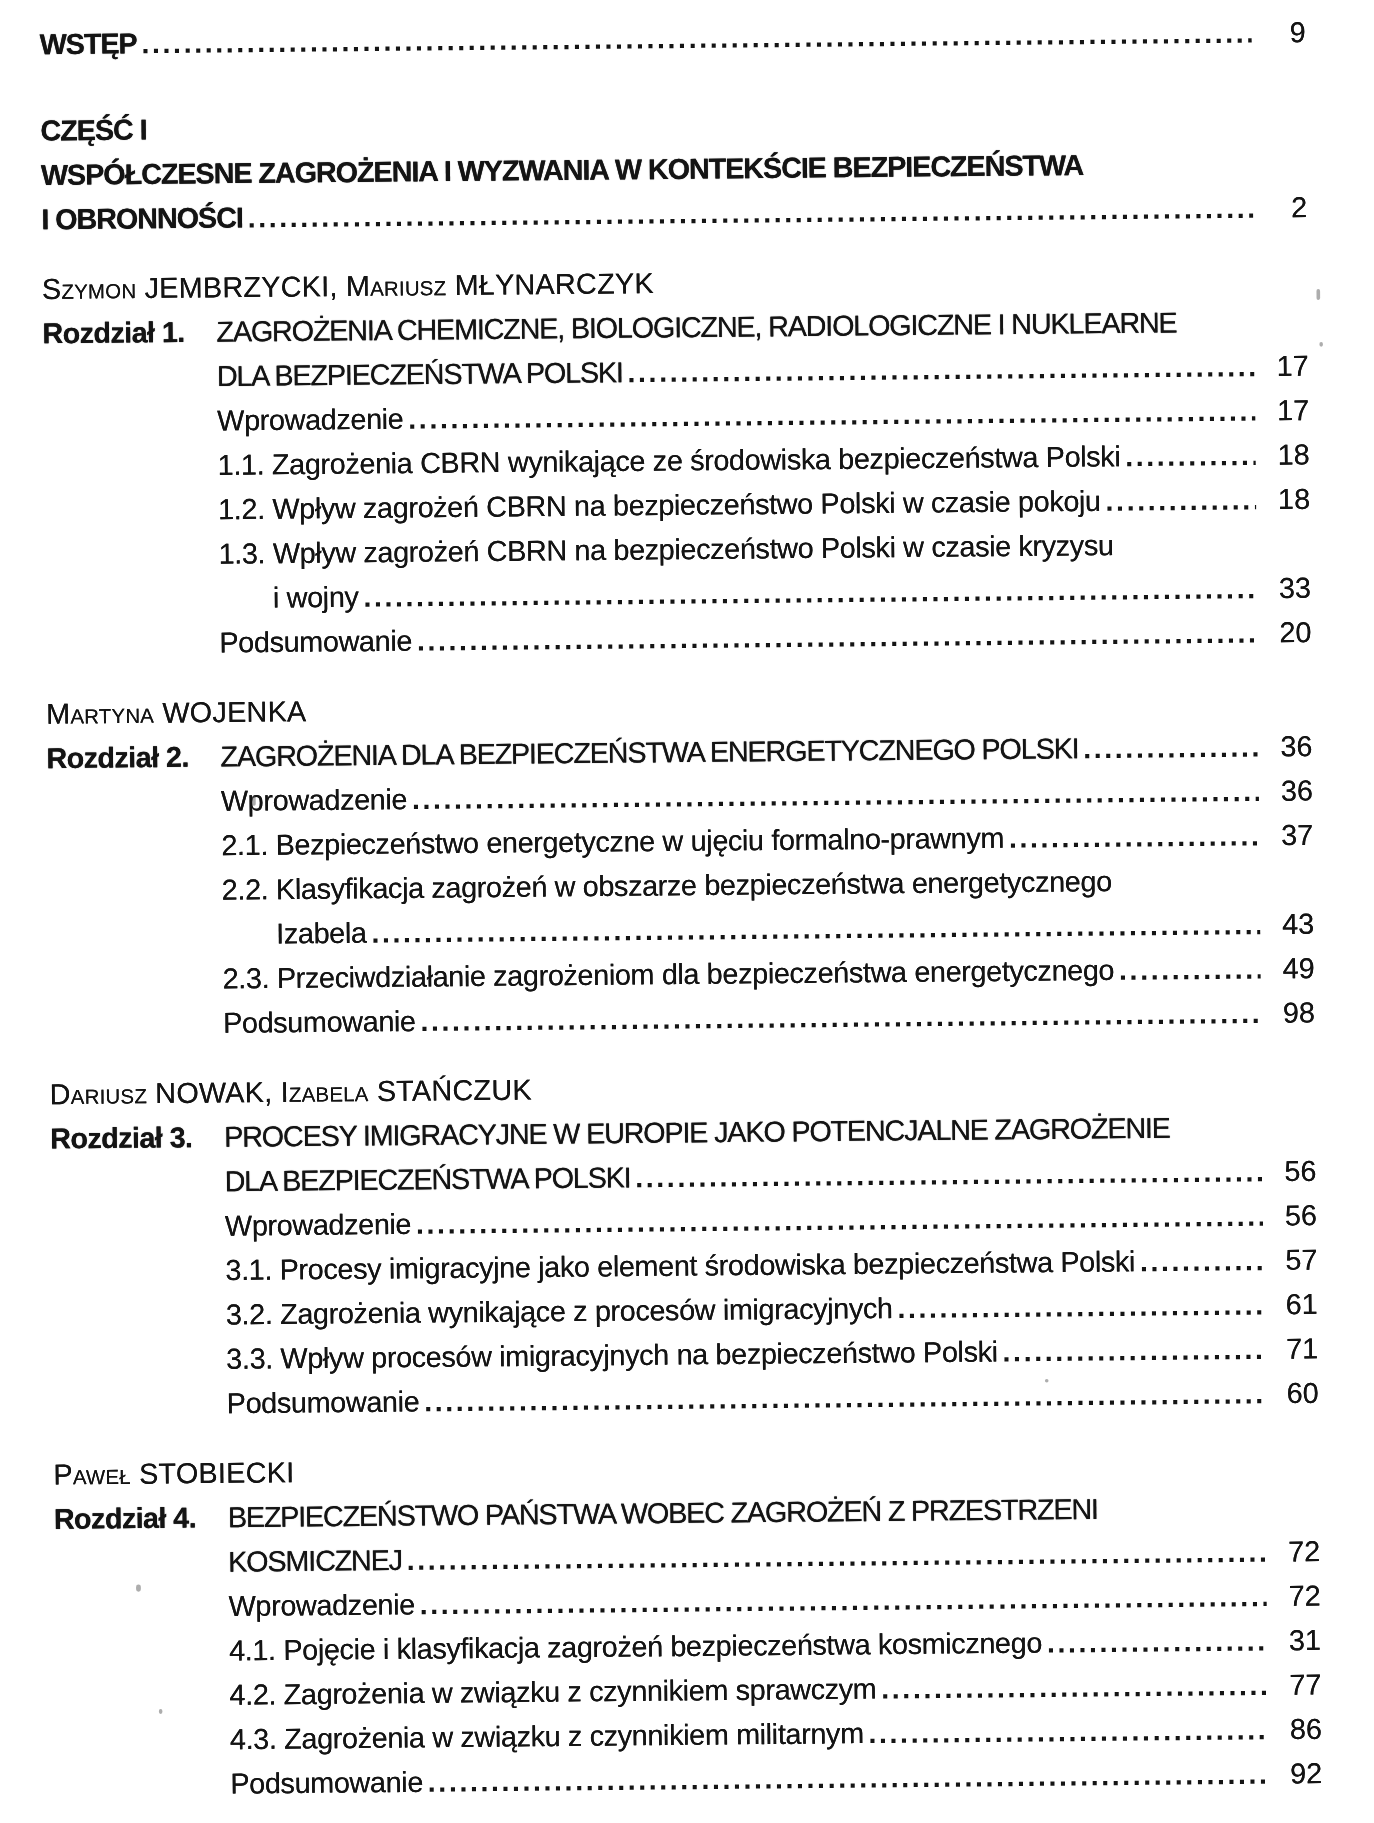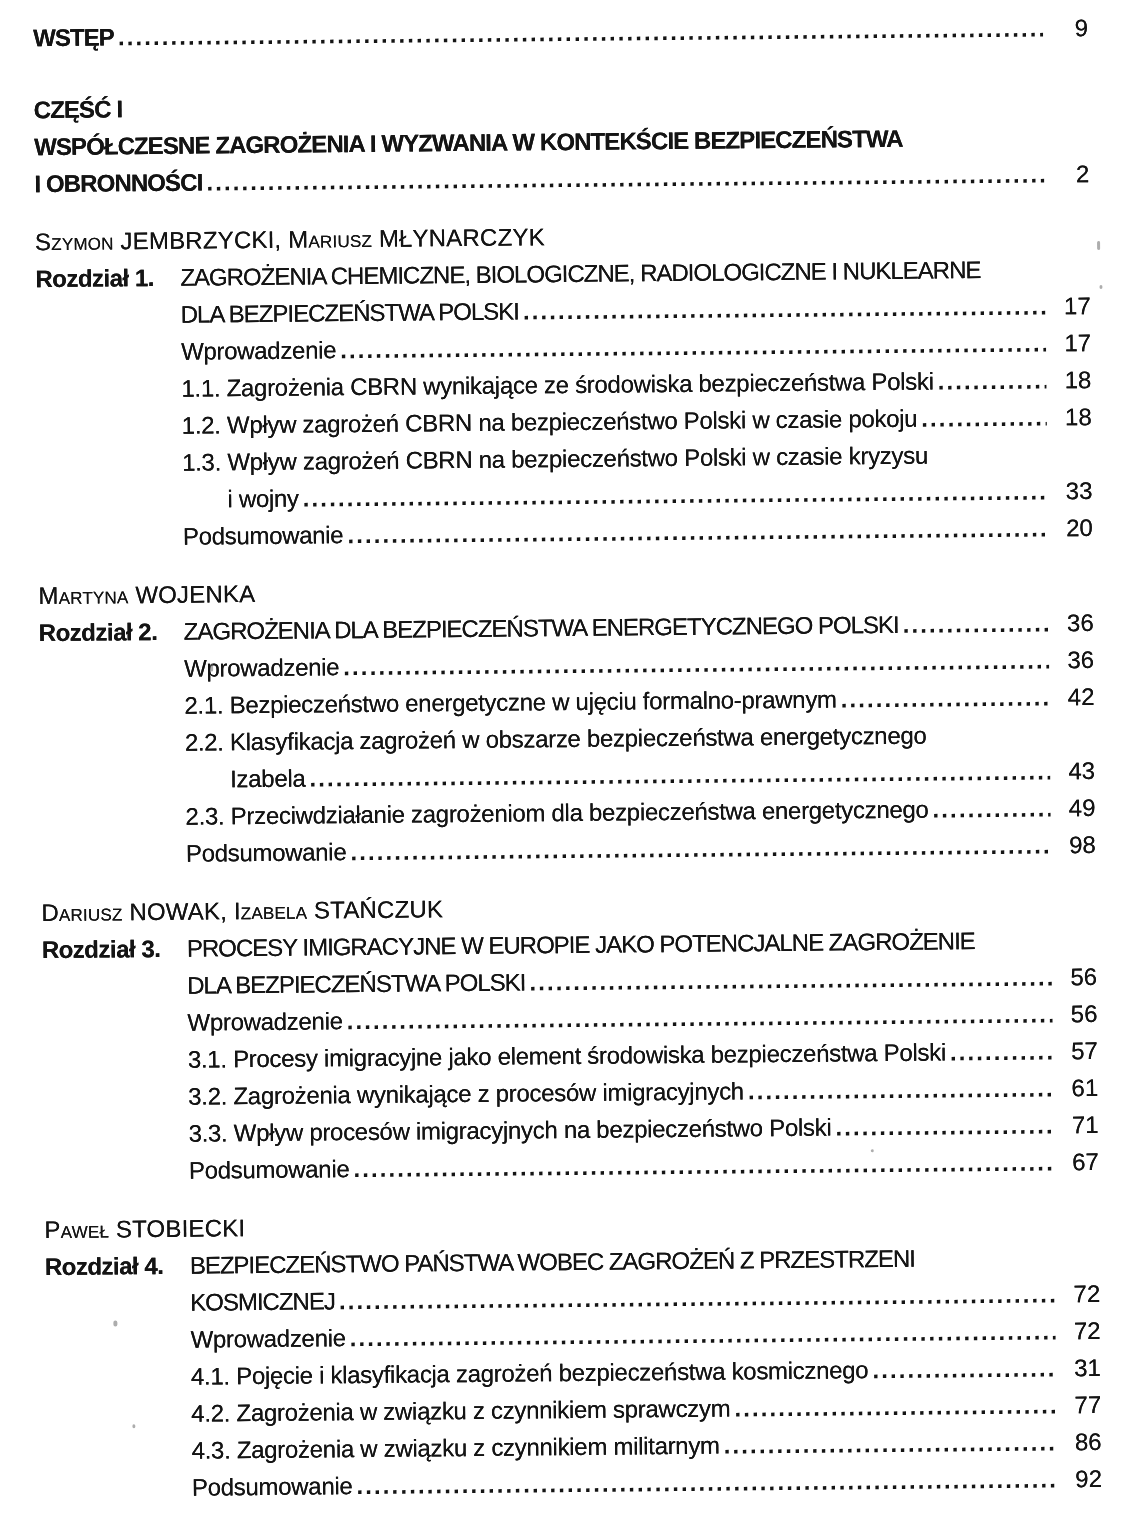--- a/index.html
+++ b/index.html
@@ -183,21 +183,21 @@
         <span class="page">36</span>
       </div>
       <div class="row entry">
         <span class="txt">Wprowadzenie</span>
         <span class="dots"></span>
         <span class="page">36</span>
       </div>
       <div class="row entry">
         <span class="txt">2.1. Bezpieczeństwo energetyczne w ujęciu formalno-prawnym</span>
         <span class="dots"></span>
-        <span class="page">42</span>
+        <span class="page">37</span>
       </div>
       <div class="row entry">
         <span class="txt">2.2. Klasyfikacja zagrożeń w obszarze bezpieczeństwa energetycznego</span>
       </div>
       <div class="row cont2">
         <span class="txt">Izabela</span>
         <span class="dots"></span>
         <span class="page">43</span>
       </div>
       <div class="row entry">
@@ -238,21 +238,21 @@
         <span class="page">61</span>
       </div>
       <div class="row entry">
         <span class="txt">3.3. Wpływ procesów imigracyjnych na bezpieczeństwo Polski</span>
         <span class="dots"></span>
         <span class="page">71</span>
       </div>
       <div class="row entry">
         <span class="txt">Podsumowanie</span>
         <span class="dots"></span>
-        <span class="page">67</span>
+        <span class="page">60</span>
       </div>
       <div class="row author gap">
         <span class="txt">Paweł STOBIECKI</span>
       </div>
       <div class="row chapter">
         <span class="chap-label">Rozdział 4.</span>
         <span class="txt">BEZPIECZEŃSTWO PAŃSTWA WOBEC ZAGROŻEŃ Z PRZESTRZENI</span>
       </div>
       <div class="row cont-caps">
         <span class="txt">KOSMICZNEJ</span>

